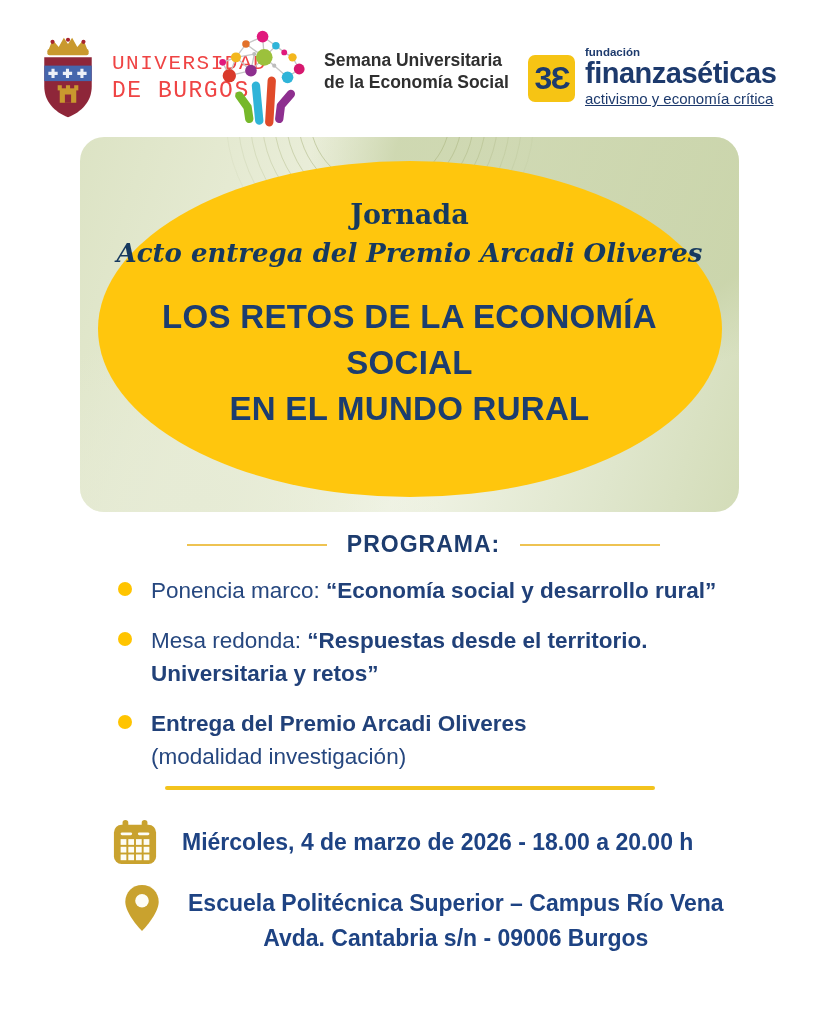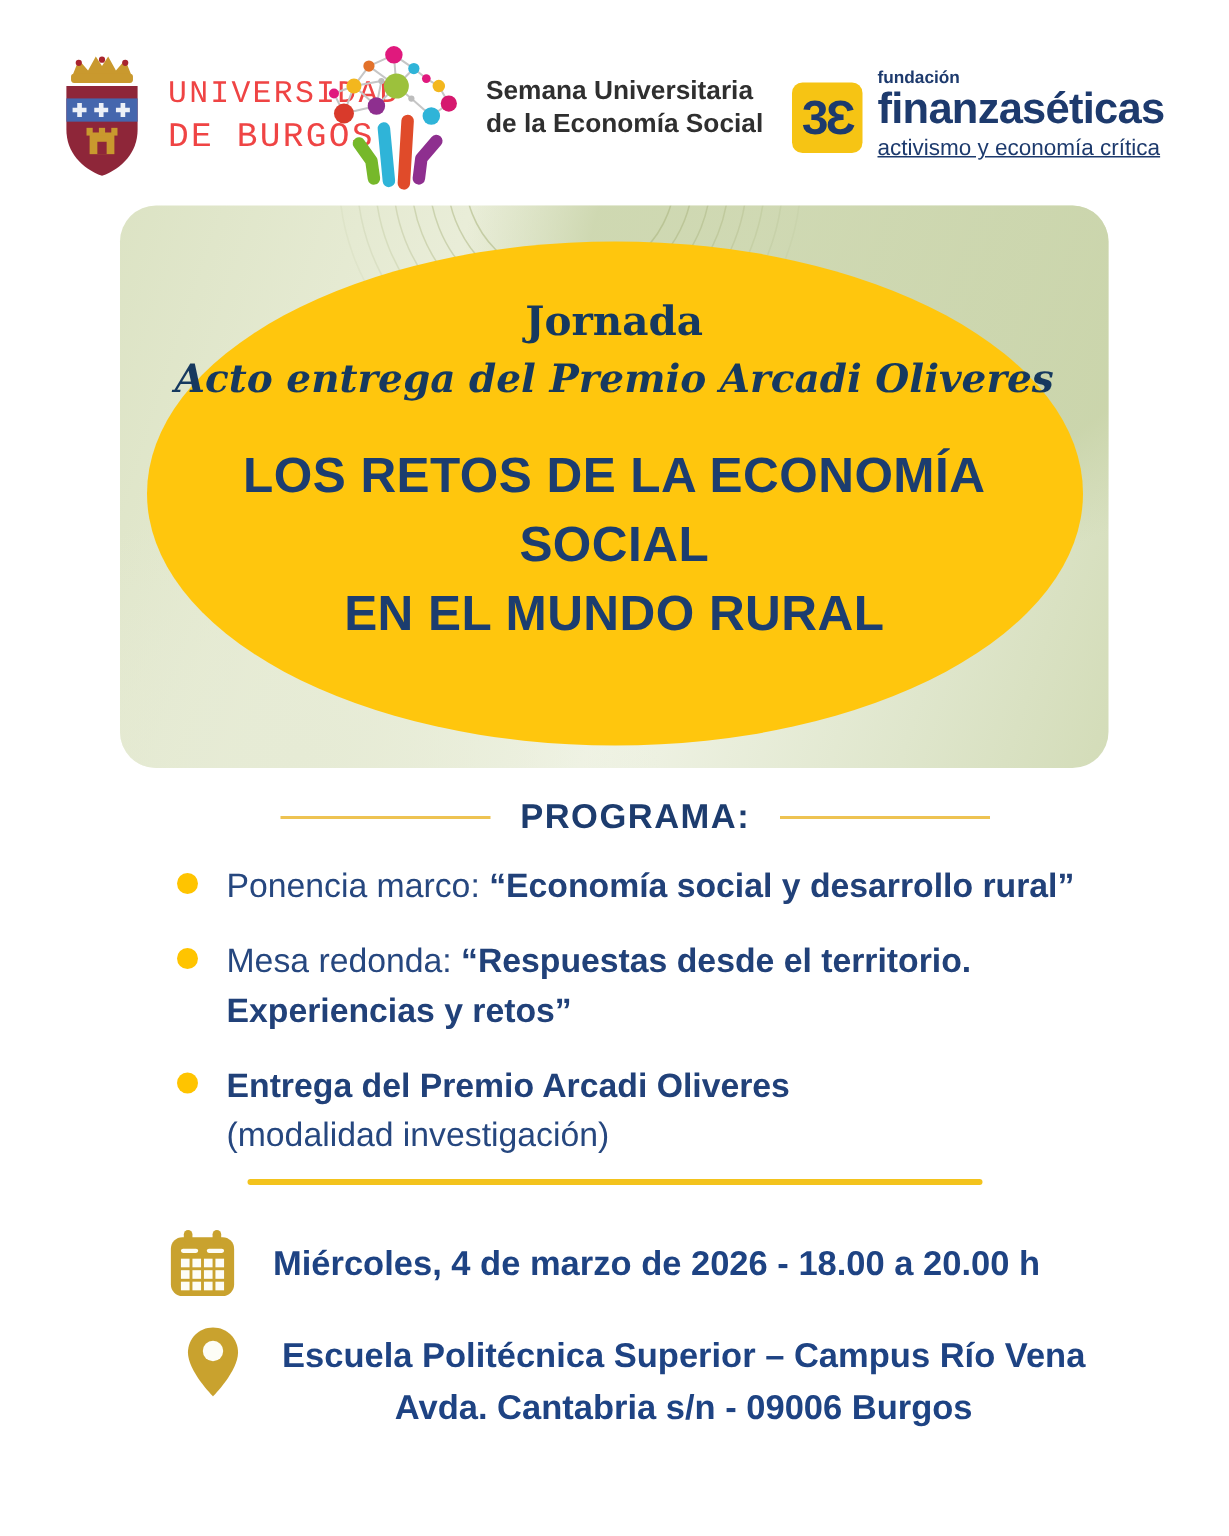--- a/index.html
+++ b/index.html
@@ -182,21 +182,21 @@
 
     <div class="bullet-item">
       <div class="dot"></div>
       <div class="bullet-text"><span>Ponencia marco: </span><b>“Economía social y desarrollo rural”</b></div>
     </div>
 
     <div class="bullet-item">
       <div class="dot"></div>
       <div class="bullet-text">
         <div><span>Mesa redonda:  </span><b>“Respuestas desde el territorio.</b></div>
-        <div><b>Experiencias y retos”</b></div>
+        <div><b>Universitaria y retos”</b></div>
       </div>
     </div>
 
     <div class="bullet-item" style="">
       <div class="dot"></div>
       <div class="bullet-text">
         <div><b>Entrega del Premio Arcadi Oliveres</b></div>
         <div>(modalidad investigación)</div>
       </div>
     </div>

